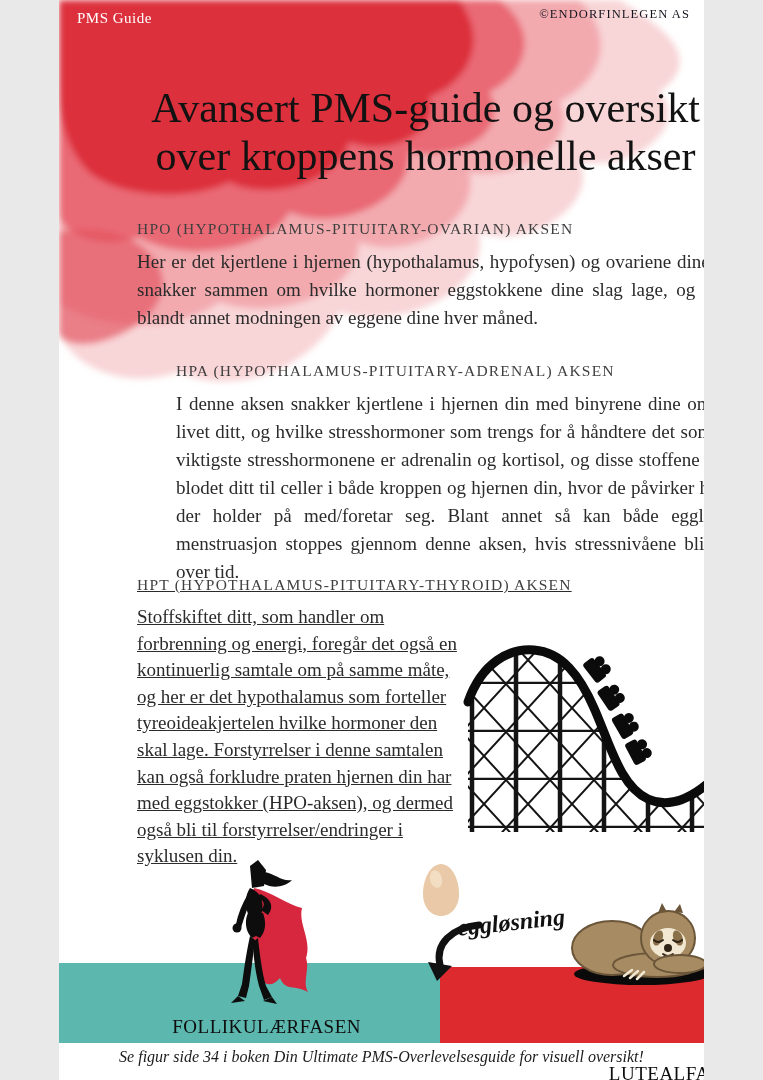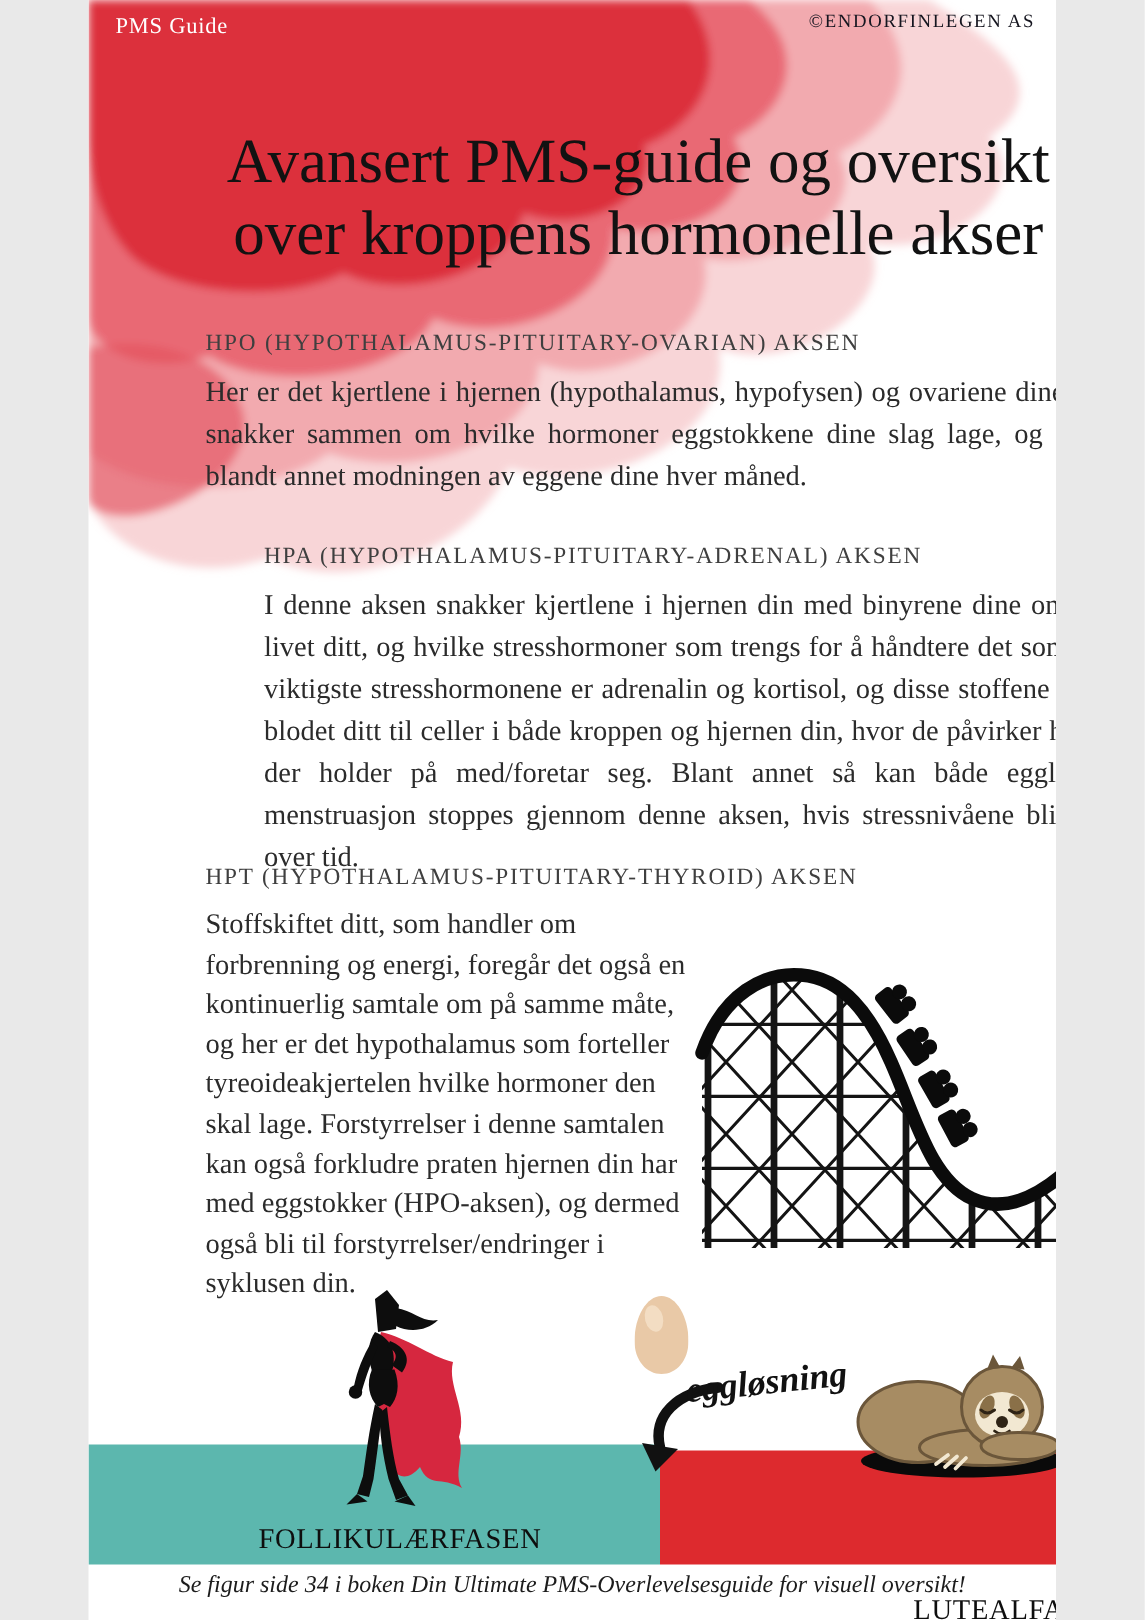--- a/index.html
+++ b/index.html
@@ -33,21 +33,21 @@
     font-size:15.5px;font-weight:400;letter-spacing:1.2px;
     color:#3f3f3f;
   }
   .axis p{
     margin:0;
     font-size:19px;line-height:1.47;
     text-align:justify;color:#2b2b2b;
   }
   .axis-hpo{top:220px;}
   .axis-hpa{top:362px;margin-left:39px;}
-  .axis-hpt{top:576px;}
+  .axis-hpt{top:576px;text-decoration:underline;}
   .axis-hpt p{width:334px;text-align:left;line-height:1.4;}
   .rollercoaster{position:absolute;left:403px;top:636px;width:348px;height:202px;}
   .bar{position:absolute;}
   .bar-follicular{left:0;top:963px;width:381px;height:80px;background:#5cb7ae;}
   .bar-luteal{left:381px;top:967px;width:382px;height:76px;background:#dd2a2e;}
   .superhero{position:absolute;left:138px;top:858px;width:132px;height:152px;}
   .egg{position:absolute;left:364px;top:864px;width:36px;height:52px;}
   .ovulation-arrow{position:absolute;left:366px;top:920px;width:60px;height:62px;}
   .ovulation-label{
     position:absolute;left:398px;top:908px;width:130px;

